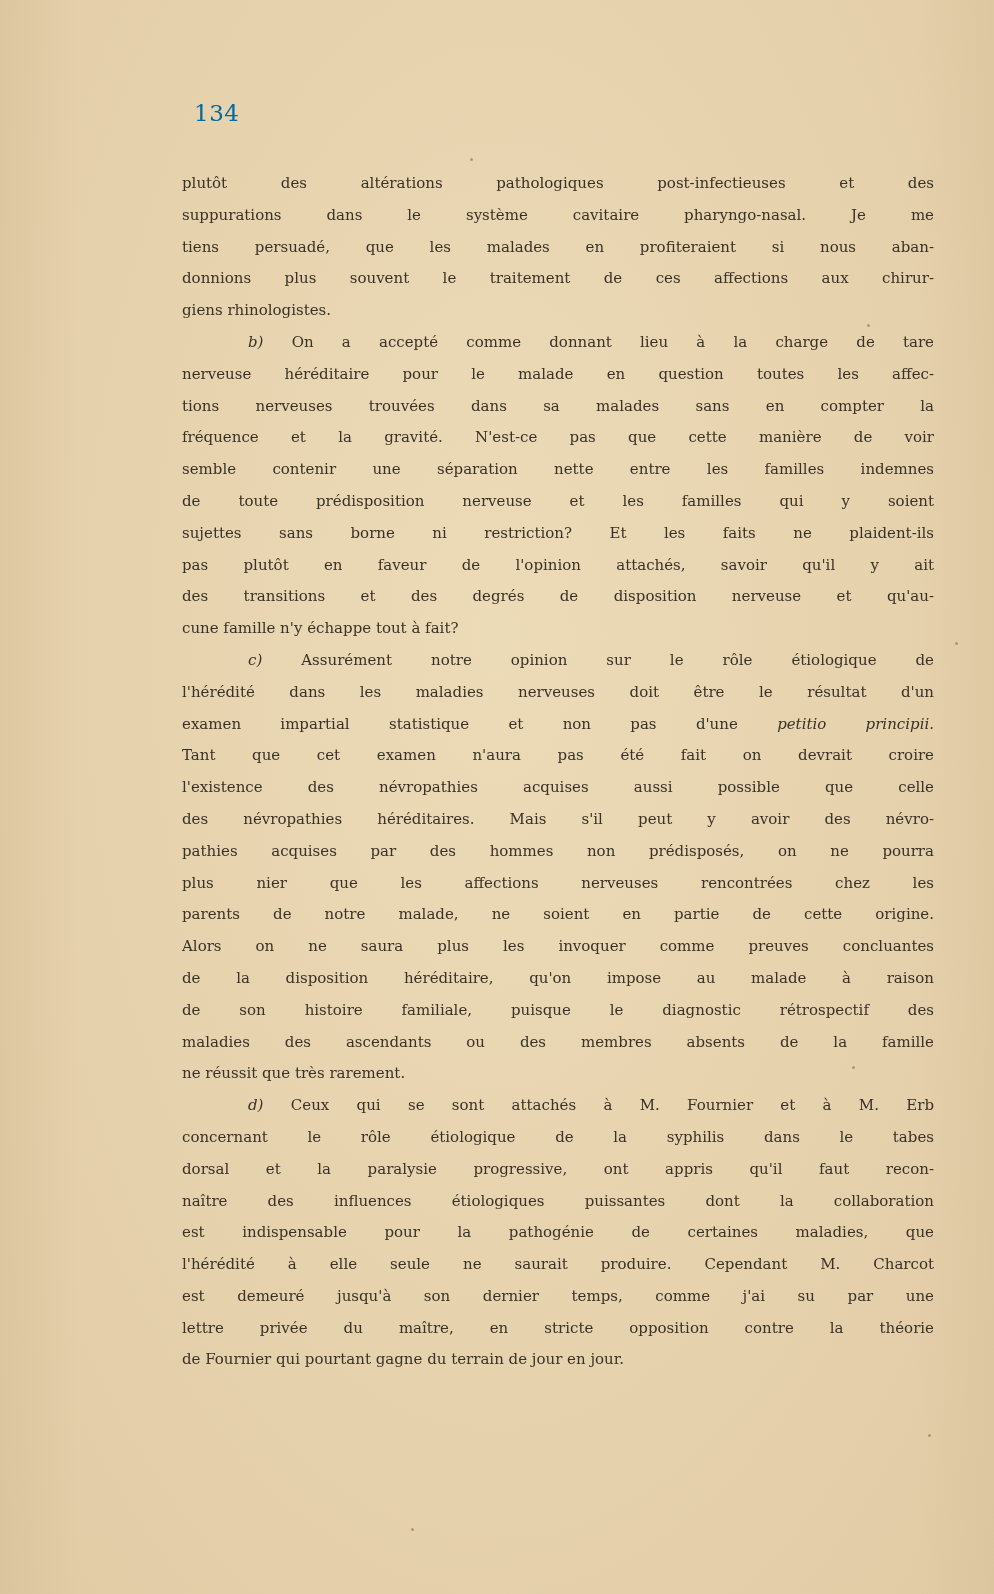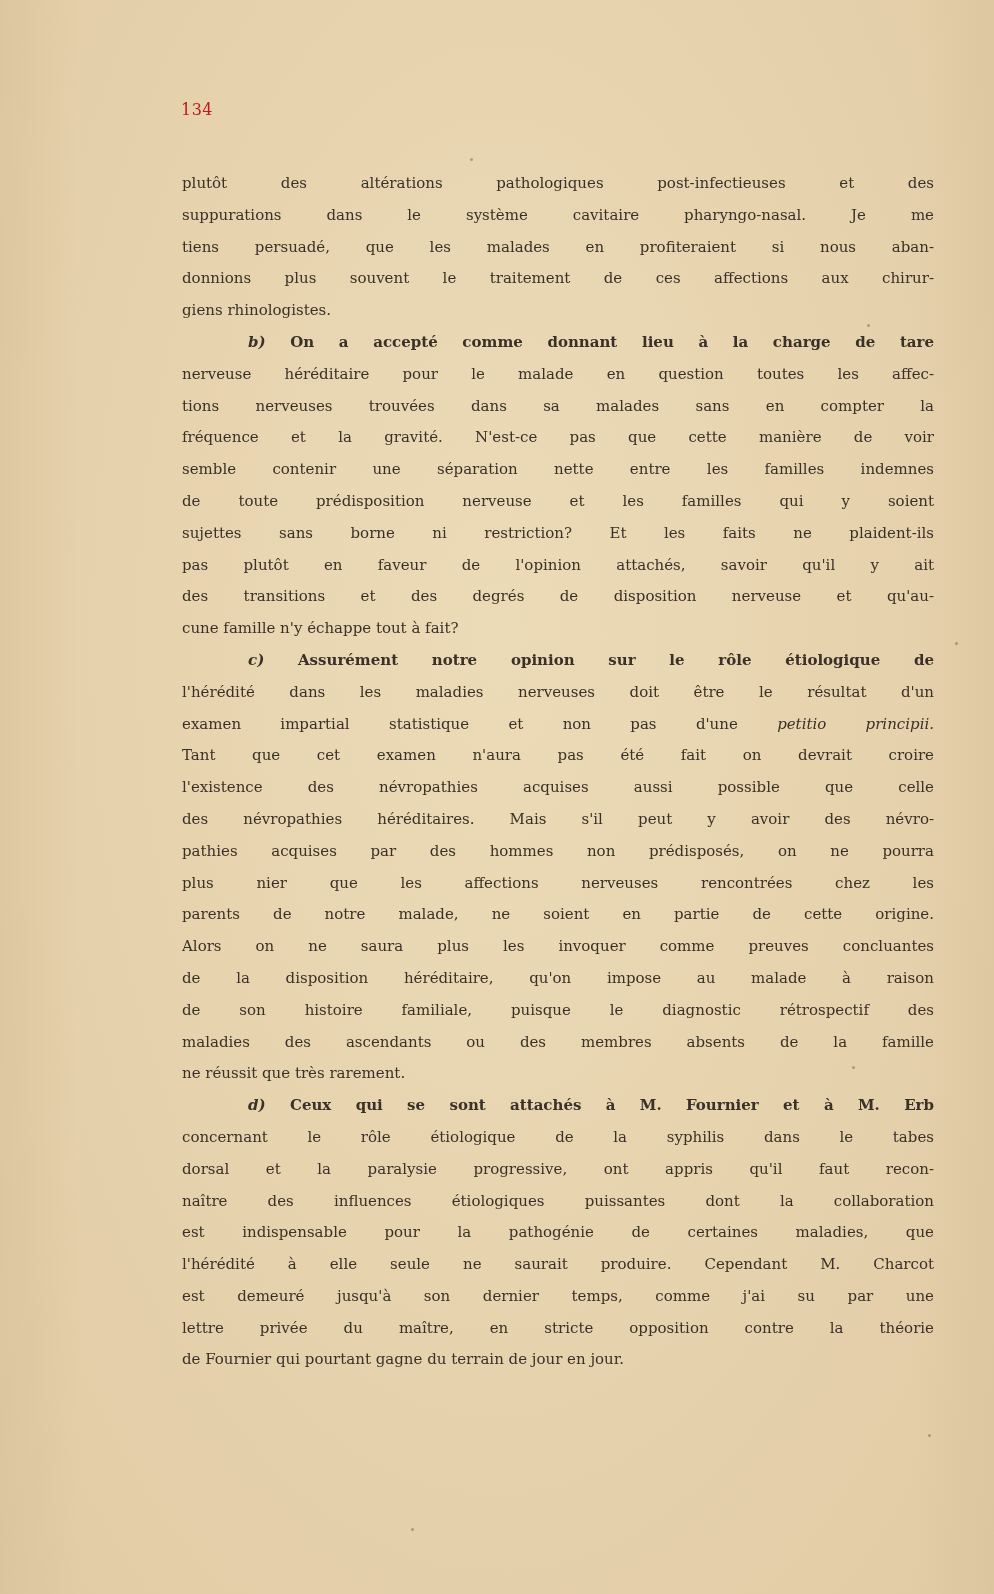--- a/index.html
+++ b/index.html
@@ -19,25 +19,25 @@
     position: relative;
   }
   .page {
     position: absolute;
     left: 0; top: 0;
     width: 994px;
     height: 1594px;
   }
   .page-number {
     position: absolute;
-    left: 181px;
+    left: 194px;
     top: 100px;
-    font-size: 16px;
+    font-size: 23px;
     letter-spacing: 0.5px;
-    color: #b91c1c;
+    color: #0369a1;
   }
   .text-block {
     position: absolute;
     left: 182px;
     top: 168px;
     width: 752px;
   }
   .line {
     display: block;
     height: 31.8px;
@@ -46,21 +46,20 @@
     white-space: nowrap;
     text-align: justify;
     text-align-last: justify;
     color: #3a3128;
   }
   .line.last {
     text-align-last: left;
   }
   .line.indent {
     padding-left: 66px;
-    font-weight: bold;
   }
   .it {
     font-style: italic;
   }
   .speck {
     position: absolute;
     width: 3px; height: 3px;
     border-radius: 50%;
     background: rgba(110,80,50,0.45);
   }

